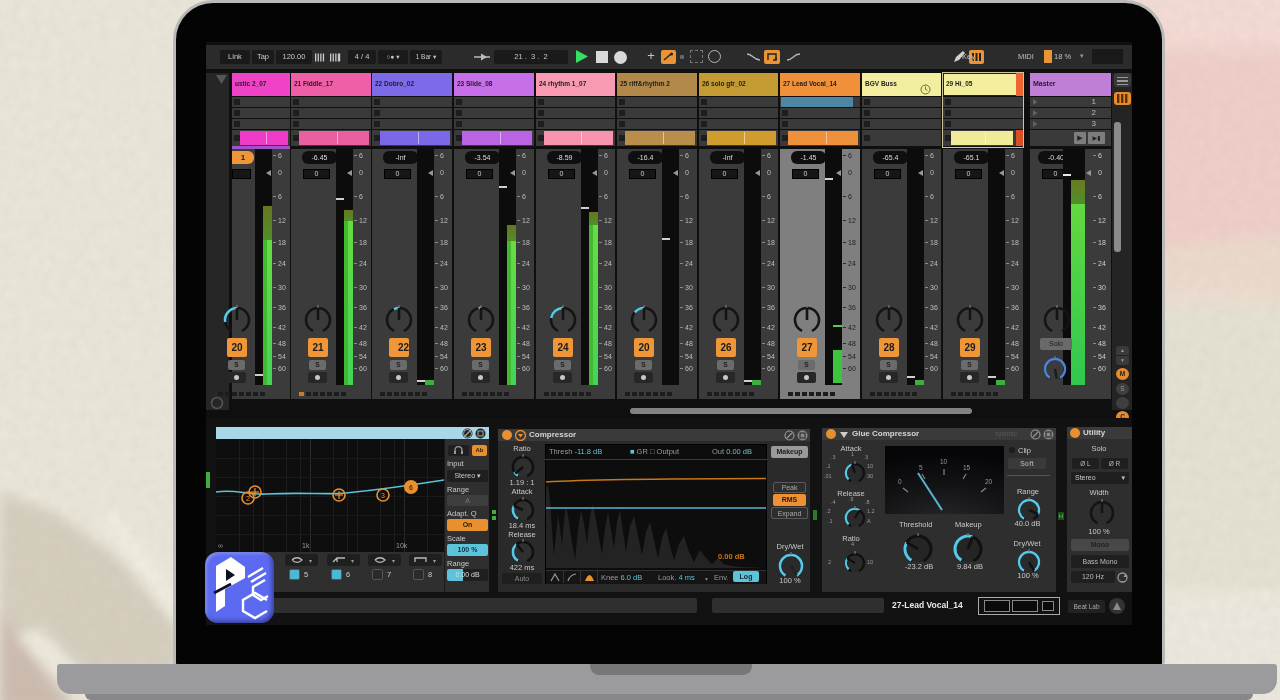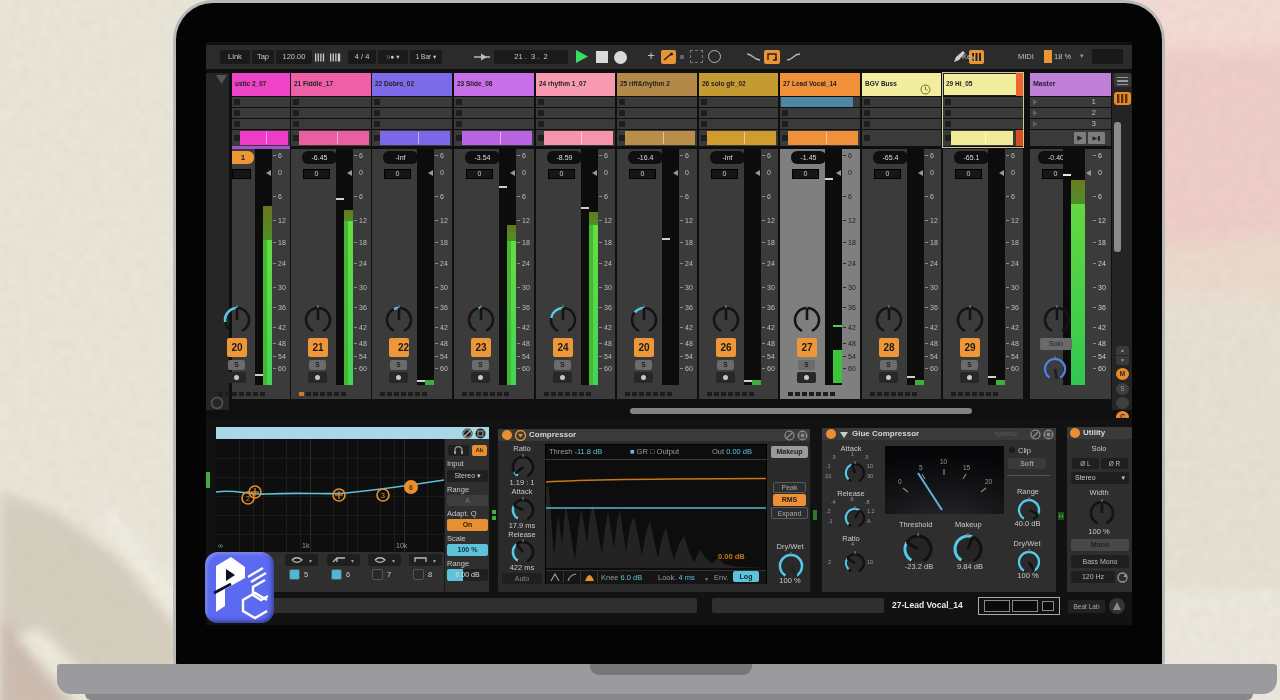--- a/index.html
+++ b/index.html
@@ -920,21 +920,21 @@
     </svg>
 <div class="" style="position:absolute;left:294px;top:436px;width:44px;height:9px;color:#c8c8c8;font-size:7.5px;text-align:center;">1.19 : 1</div>
 <div class="" style="position:absolute;left:296px;top:445px;width:40px;height:9px;color:#c8c8c8;font-size:7.5px;text-align:center;">Attack</div>
 <svg class="ab" style="left:304px;top:455px" width="26" height="26">
       <circle cx="13" cy="13" r="10" fill="#2f2f2f" stroke="none"></circle>
       <path d="M8.8 22.1 A10 10 0 1 1 17.2 22.1" fill="none" stroke="#111" stroke-width="2.6"></path>
       <path d="M8.0 21.7 A10 10 0 0 1 3.9 8.8" fill="none" stroke="#56c8e8" stroke-width="2.6"></path>
       <line x1="13" y1="13" x2="3.9" y2="8.8" stroke="#111" stroke-width="2.6"></line>
       <line x1="13" y1="0" x2="13" y2="3" stroke="#787878" stroke-width="1.2"></line>
     </svg>
-<div class="" style="position:absolute;left:294px;top:479px;width:44px;height:9px;color:#c8c8c8;font-size:7.5px;text-align:center;">17.9 ms</div>
+<div class="" style="position:absolute;left:294px;top:479px;width:44px;height:9px;color:#c8c8c8;font-size:7.5px;text-align:center;">18.4 ms</div>
 <div class="" style="position:absolute;left:294px;top:488px;width:44px;height:9px;color:#c8c8c8;font-size:7.5px;text-align:center;">Release</div>
 <svg class="ab" style="left:304px;top:497px" width="26" height="26">
       <circle cx="13" cy="13" r="10" fill="#2f2f2f" stroke="none"></circle>
       <path d="M8.8 22.1 A10 10 0 1 1 17.2 22.1" fill="none" stroke="#111" stroke-width="2.6"></path>
       <path d="M8.0 21.7 A10 10 0 0 1 6.6 5.3" fill="none" stroke="#56c8e8" stroke-width="2.6"></path>
       <line x1="13" y1="13" x2="6.6" y2="5.3" stroke="#111" stroke-width="2.6"></line>
       <line x1="13" y1="0" x2="13" y2="3" stroke="#787878" stroke-width="1.2"></line>
     </svg>
 <div class="" style="position:absolute;left:294px;top:521px;width:44px;height:9px;color:#c8c8c8;font-size:7.5px;text-align:center;">422 ms</div>
 <div class="" style="position:absolute;left:296px;top:531px;width:40px;height:11px;background:#1f1f1f;border-radius:2px;color:#8a8a8a;font-size:7px;line-height:11px;text-align:center;">Auto</div>

